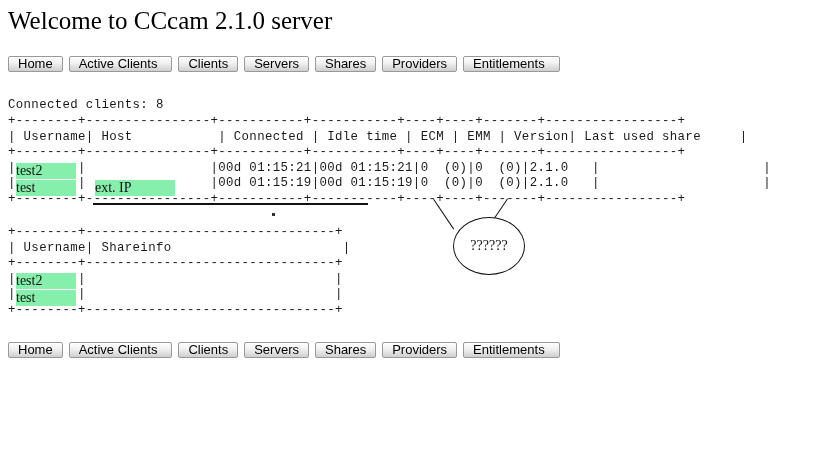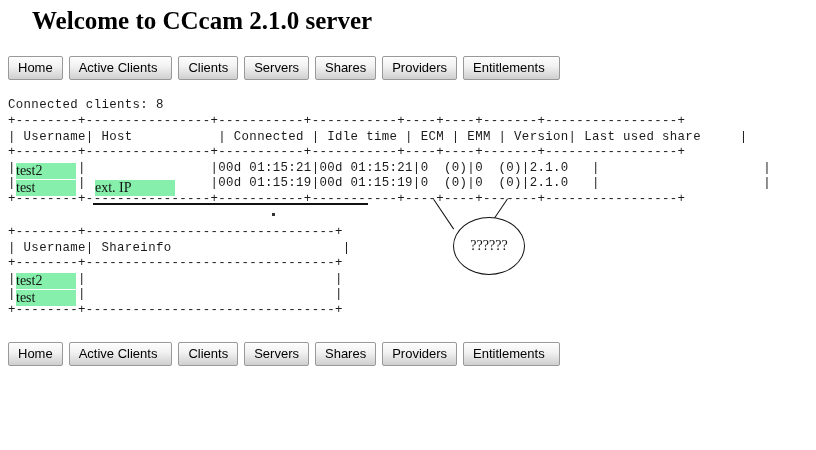--- a/index.html
+++ b/index.html
@@ -14,26 +14,25 @@
     overflow: hidden;
     font-family: "Liberation Serif", serif;
     color: #000000;
   }
 
   .page-title {
     position: absolute;
     left: 8px;
     top: 6px;
     font-family: "Liberation Serif", serif;
-    font-weight: bold;
+    font-weight: normal;
     font-size: 25px;
     line-height: 29px;
     letter-spacing: 0px;
     white-space: nowrap;
-    margin-left: 24px;
   }
 
   
   .nav-row {
     position: absolute;
     left: 8px;
     display: flex;
     gap: 6px;
     align-items: flex-start;
   }
@@ -45,21 +44,21 @@
     font-size: 13px;
     line-height: 13px;
     color: #000000;
     background: linear-gradient(to bottom, #fdfdfd 0%, #f2f2f2 42%, #dedede 75%, #cfcfcf 100%);
     border: 1px solid #999999;
     border-radius: 2px;
     padding: 4px 9px 5px 9px;
     box-shadow: 0 1px 0 rgba(255,255,255,0.85) inset;
     white-space: nowrap;
     cursor: pointer;
-    height: 24px;
+    height: 16px;
     display: flex;
     align-items: center;
   }
   .nav-btn.wide { padding-right: 14px; }
 
   
   .mono-block {
     position: absolute;
     left: 8px;
     font-family: "Liberation Mono", "DejaVu Sans Mono", monospace;

